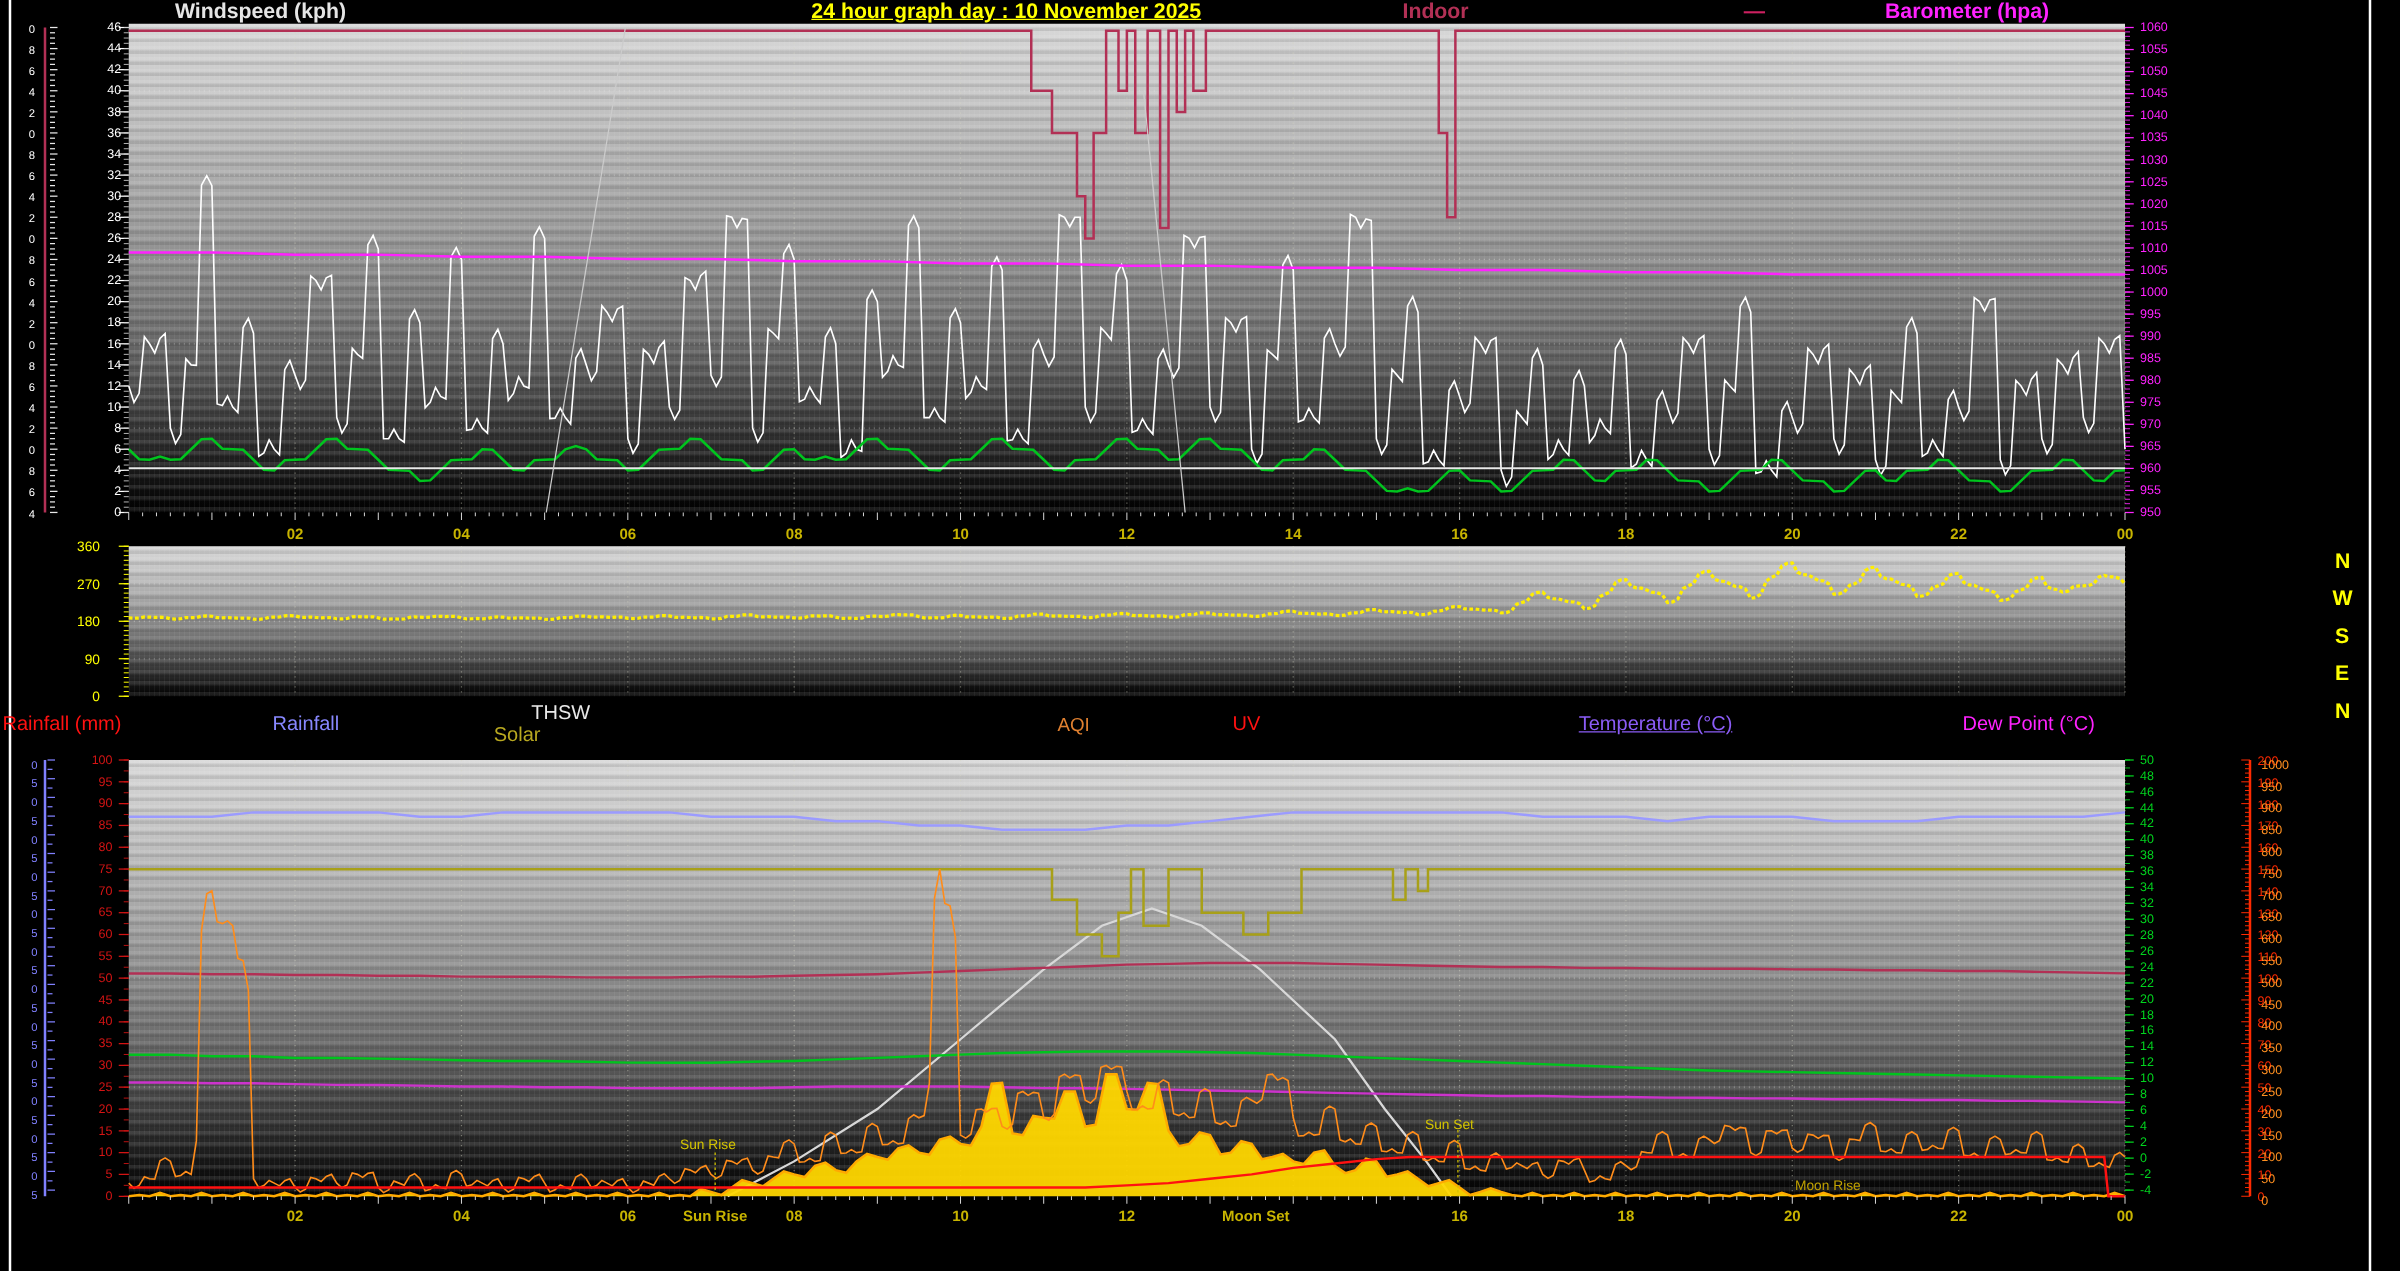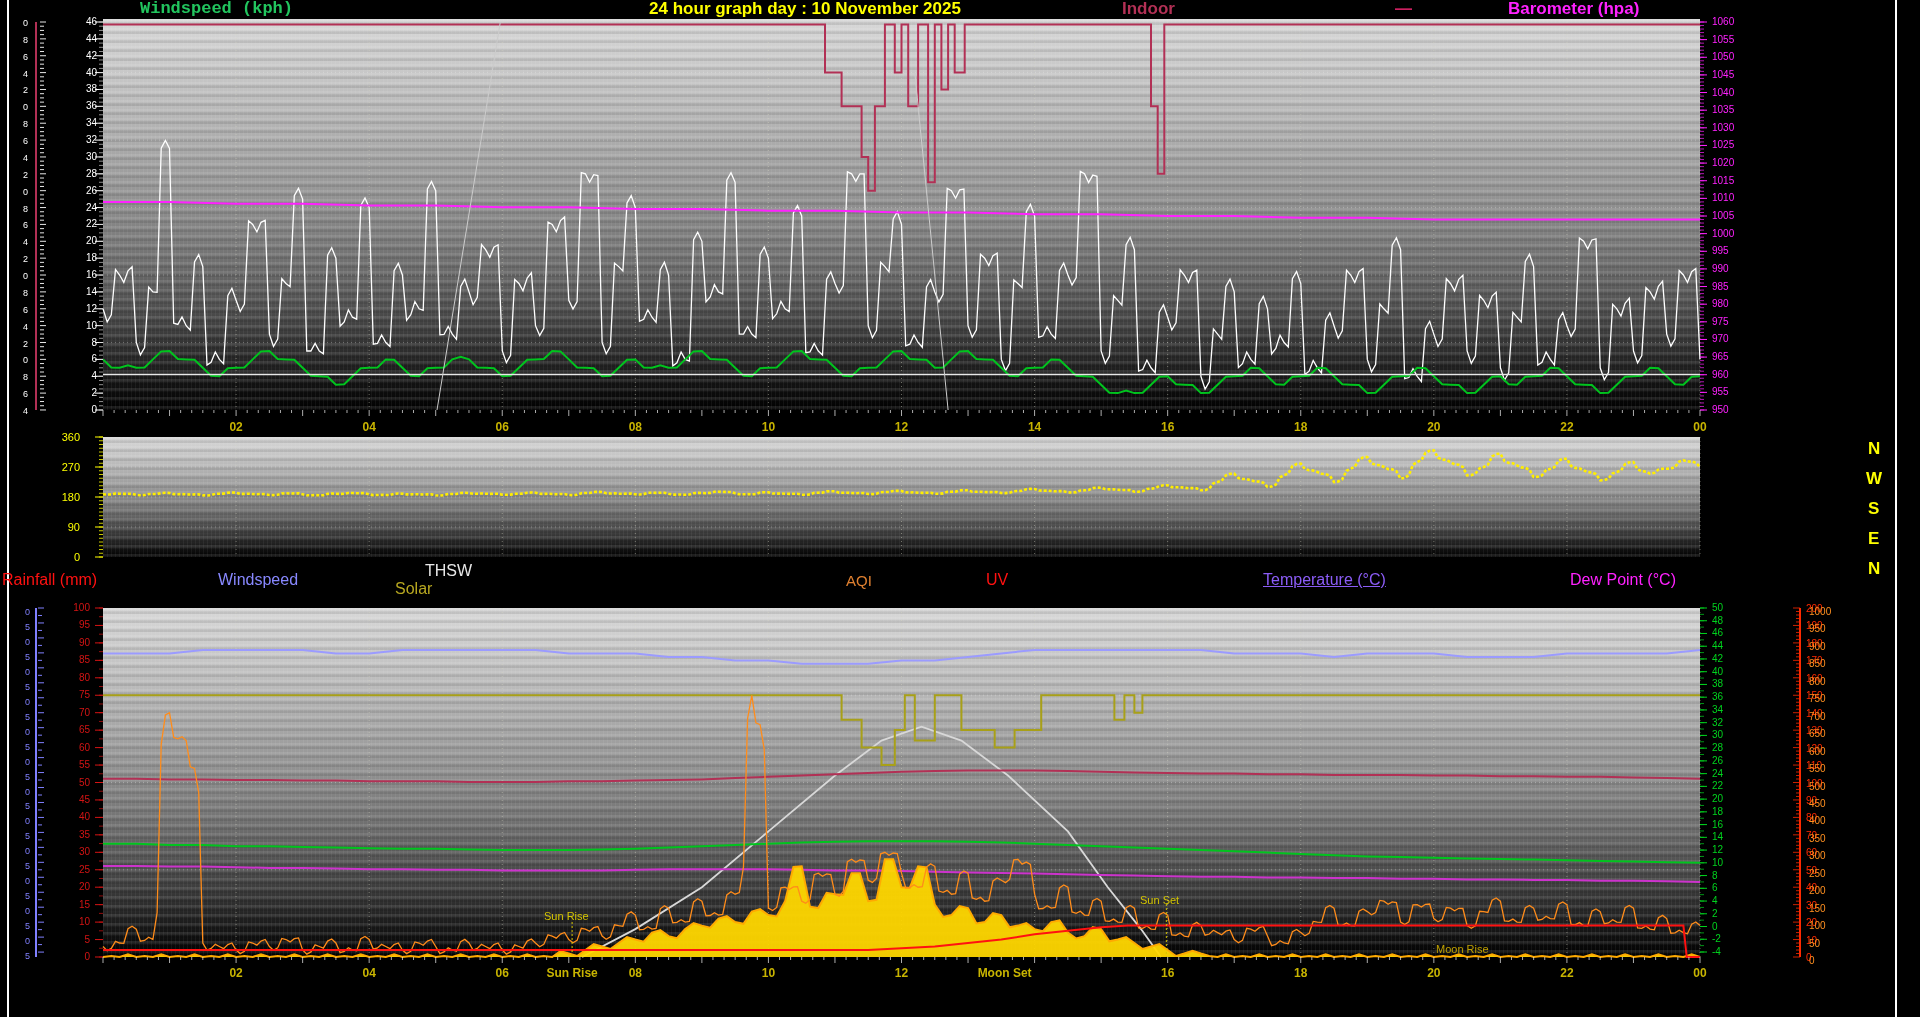--- a/index.html
+++ b/index.html
@@ -23,28 +23,28 @@
 
 <div class="stage">
 
   <div class="panelbg" style="top:19px;height:391px;"></div>
   <div class="panelbg" style="top:437px;height:120px;"></div>
   <div class="panelbg" style="top:608px;height:349px;"></div>
 
   <div class="vline" style="left:7px;top:0;width:2px;height:1017px;"></div>
   <div class="vline" style="left:1895px;top:0;width:2px;height:1017px;"></div>
 
-  <div class="lbl hdr" style="left:140px;top:0;color:#22c55e;font-family:Liberation Mono, monospace;">Windspeed (kph)</div>
-  <div class="lbl hdr" style="left:570px;top:0;width:470px;text-align:center;color:#ffff00;">24 hour graph day : 10 November 2025</div>
+  <div class="lbl hdr" style="left:140px;top:0;color:#e5e5e5;">Windspeed (kph)</div>
+  <div class="lbl hdr" style="left:570px;top:0;width:470px;text-align:center;color:#ffff00;text-decoration:underline;">24 hour graph day : 10 November 2025</div>
   <div class="lbl hdr" style="left:1122px;top:0;color:#b23055;">Indoor</div>
   <div class="lbl hdr" style="left:1395px;top:0;color:#cc2060;">—</div>
   <div class="lbl hdr" style="left:1508px;top:0;color:#ff22ff;">Barometer (hpa)</div>
 
   <div class="lbl srs" style="left:2px;top:572px;color:#ff1111;">Rainfall (mm)</div>
-  <div class="lbl srs" style="left:218px;top:572px;color:#8888ff;">Windspeed</div>
+  <div class="lbl srs" style="left:218px;top:572px;color:#8888ff;">Rainfall</div>
   <div class="lbl srs" style="left:393px;top:563px;color:#e8e8e8;margin-left:32px;">THSW</div>
   <div class="lbl srs" style="left:395px;top:581px;color:#b8a820;">Solar</div>
   <div class="lbl" style="left:846px;top:573px;font-size:15px;color:#e08030;">AQI</div>
   <div class="lbl srs" style="left:986px;top:572px;color:#ff1111;font-weight:normal;">UV</div>
   <div class="lbl srs" style="left:1263px;top:572px;color:#8b5cf6;text-decoration:underline;">Temperature (°C)</div>
   <div class="lbl srs" style="left:1570px;top:572px;color:#ff22ff;text-align:center;">Dew Point (°C)</div>
 
   <div>
     <div class="lbl" style="left:1868px;top:440px;color:#ffff00;font-size:17px;font-weight:bold;">N</div>
     <div class="lbl" style="left:1866px;top:470px;color:#ffff00;font-size:17px;font-weight:bold;">W</div>

